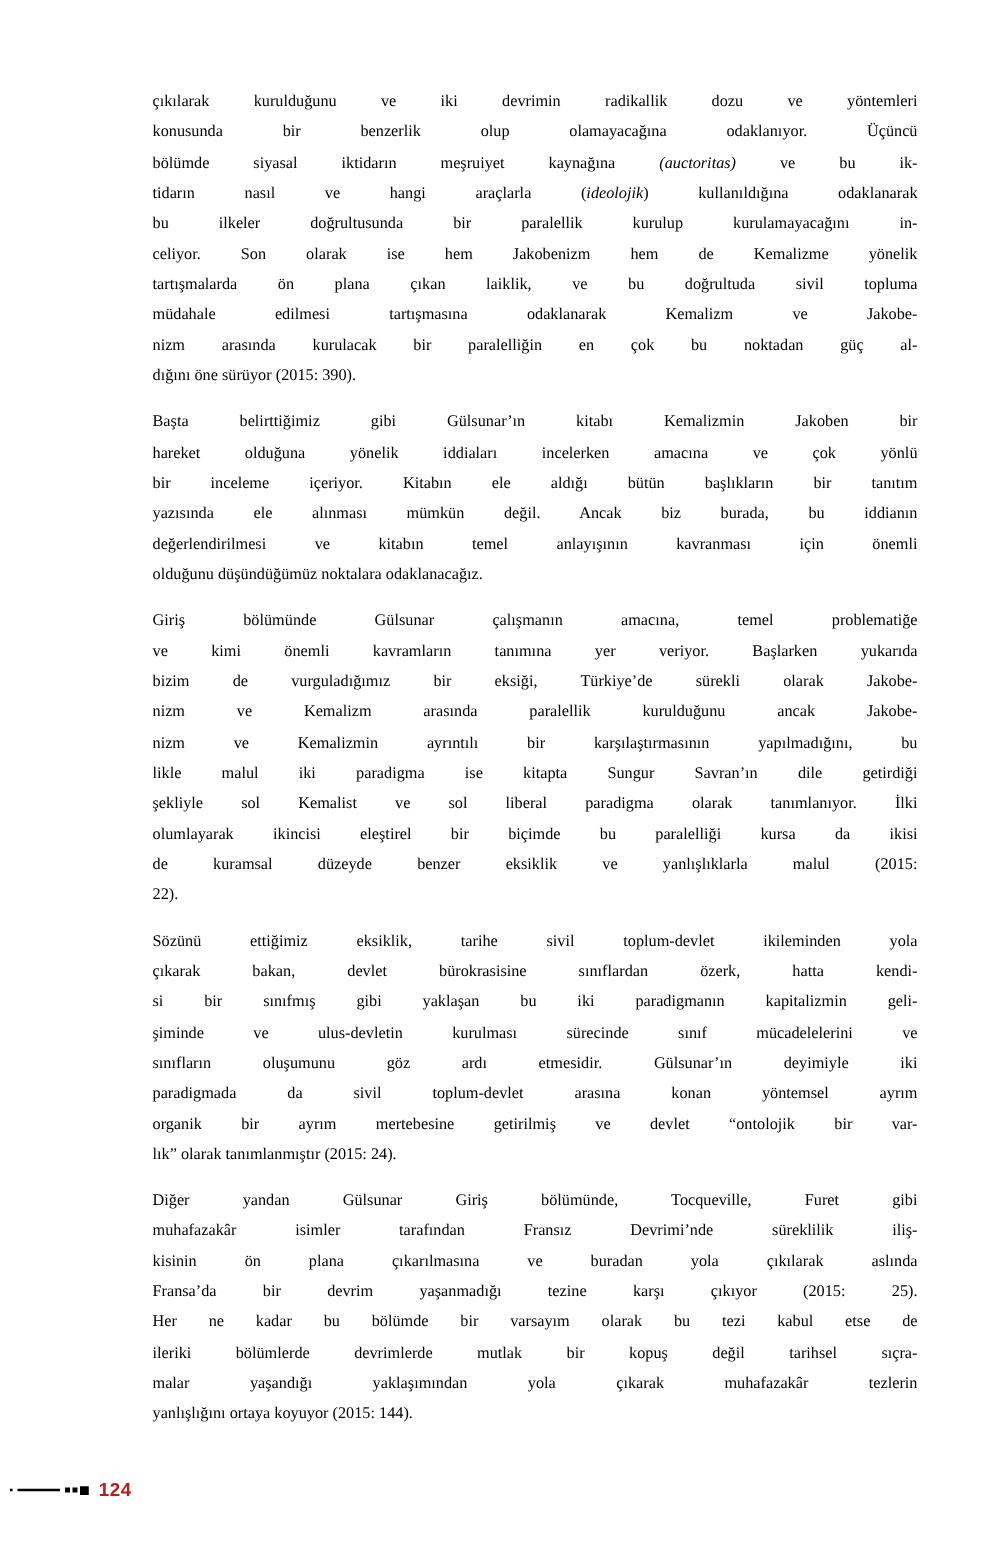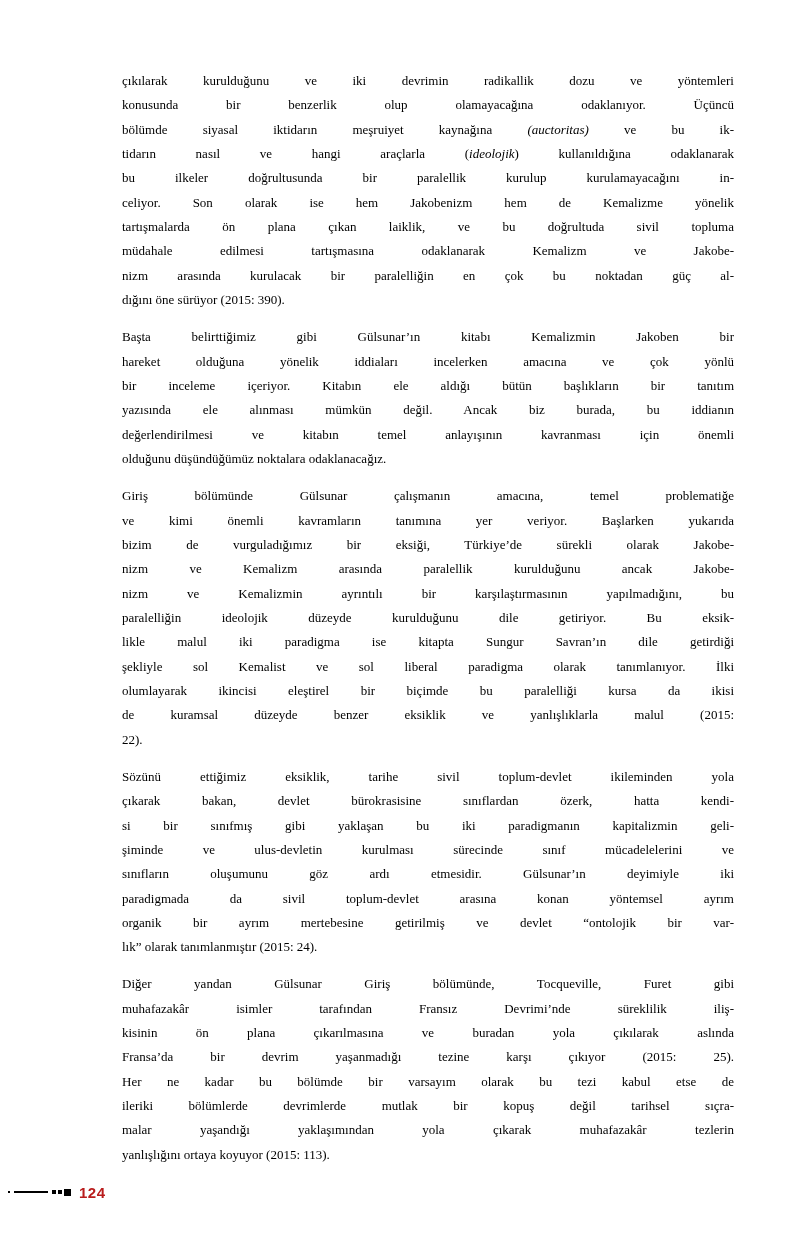--- a/index.html
+++ b/index.html
@@ -80,21 +80,20 @@
         <div class="line">yazısında ele alınması mümkün değil. Ancak biz burada, bu iddianın</div>
         <div class="line">değerlendirilmesi ve kitabın temel anlayışının kavranması için önemli</div>
         <div class="line last">olduğunu düşündüğümüz noktalara odaklanacağız.</div>
       </div>
       <div class="paragraph">
         <div class="line">Giriş bölümünde Gülsunar çalışmanın amacına, temel problematiğe</div>
         <div class="line">ve kimi önemli kavramların tanımına yer veriyor. Başlarken yukarıda</div>
         <div class="line">bizim de vurguladığımız bir eksiği, Türkiye’de sürekli olarak Jakobe-</div>
         <div class="line">nizm ve Kemalizm arasında paralellik kurulduğunu ancak Jakobe-</div>
         <div class="line">nizm ve Kemalizmin ayrıntılı bir karşılaştırmasının yapılmadığını, bu</div>
-        <div class="line">paralelliğin ideolojik düzeyde kurulduğunu dile getiriyor. Bu eksik-</div>
         <div class="line">likle malul iki paradigma ise kitapta Sungur Savran’ın dile getirdiği</div>
         <div class="line">şekliyle sol Kemalist ve sol liberal paradigma olarak tanımlanıyor. İlki</div>
         <div class="line">olumlayarak ikincisi eleştirel bir biçimde bu paralelliği kursa da ikisi</div>
         <div class="line">de kuramsal düzeyde benzer eksiklik ve yanlışlıklarla malul (2015:</div>
         <div class="line last">22).</div>
       </div>
       <div class="paragraph">
         <div class="line">Sözünü ettiğimiz eksiklik, tarihe sivil toplum-devlet ikileminden yola</div>
         <div class="line">çıkarak bakan, devlet bürokrasisine sınıflardan özerk, hatta kendi-</div>
         <div class="line">si bir sınıfmış gibi yaklaşan bu iki paradigmanın kapitalizmin geli-</div>
@@ -105,21 +104,21 @@
         <div class="line last">lık” olarak tanımlanmıştır (2015: 24).</div>
       </div>
       <div class="paragraph">
         <div class="line">Diğer yandan Gülsunar Giriş bölümünde, Tocqueville, Furet gibi</div>
         <div class="line">muhafazakâr isimler tarafından Fransız Devrimi’nde süreklilik iliş-</div>
         <div class="line">kisinin ön plana çıkarılmasına ve buradan yola çıkılarak aslında</div>
         <div class="line">Fransa’da bir devrim yaşanmadığı tezine karşı çıkıyor (2015: 25).</div>
         <div class="line">Her ne kadar bu bölümde bir varsayım olarak bu tezi kabul etse de</div>
         <div class="line">ileriki bölümlerde devrimlerde mutlak bir kopuş değil tarihsel sıçra-</div>
         <div class="line">malar yaşandığı yaklaşımından yola çıkarak muhafazakâr tezlerin</div>
-        <div class="line last">yanlışlığını ortaya koyuyor (2015: 113).</div>
+        <div class="line last">yanlışlığını ortaya koyuyor (2015: 144).</div>
       </div>
     </div>
 
   <div class="footer">
     <div class="orn">
       <span class="orn-dot"></span>
       <span class="orn-rule"></span>
       <span class="orn-sq1"></span>
       <span class="orn-sq2"></span>
       <span class="orn-sq3"></span>

